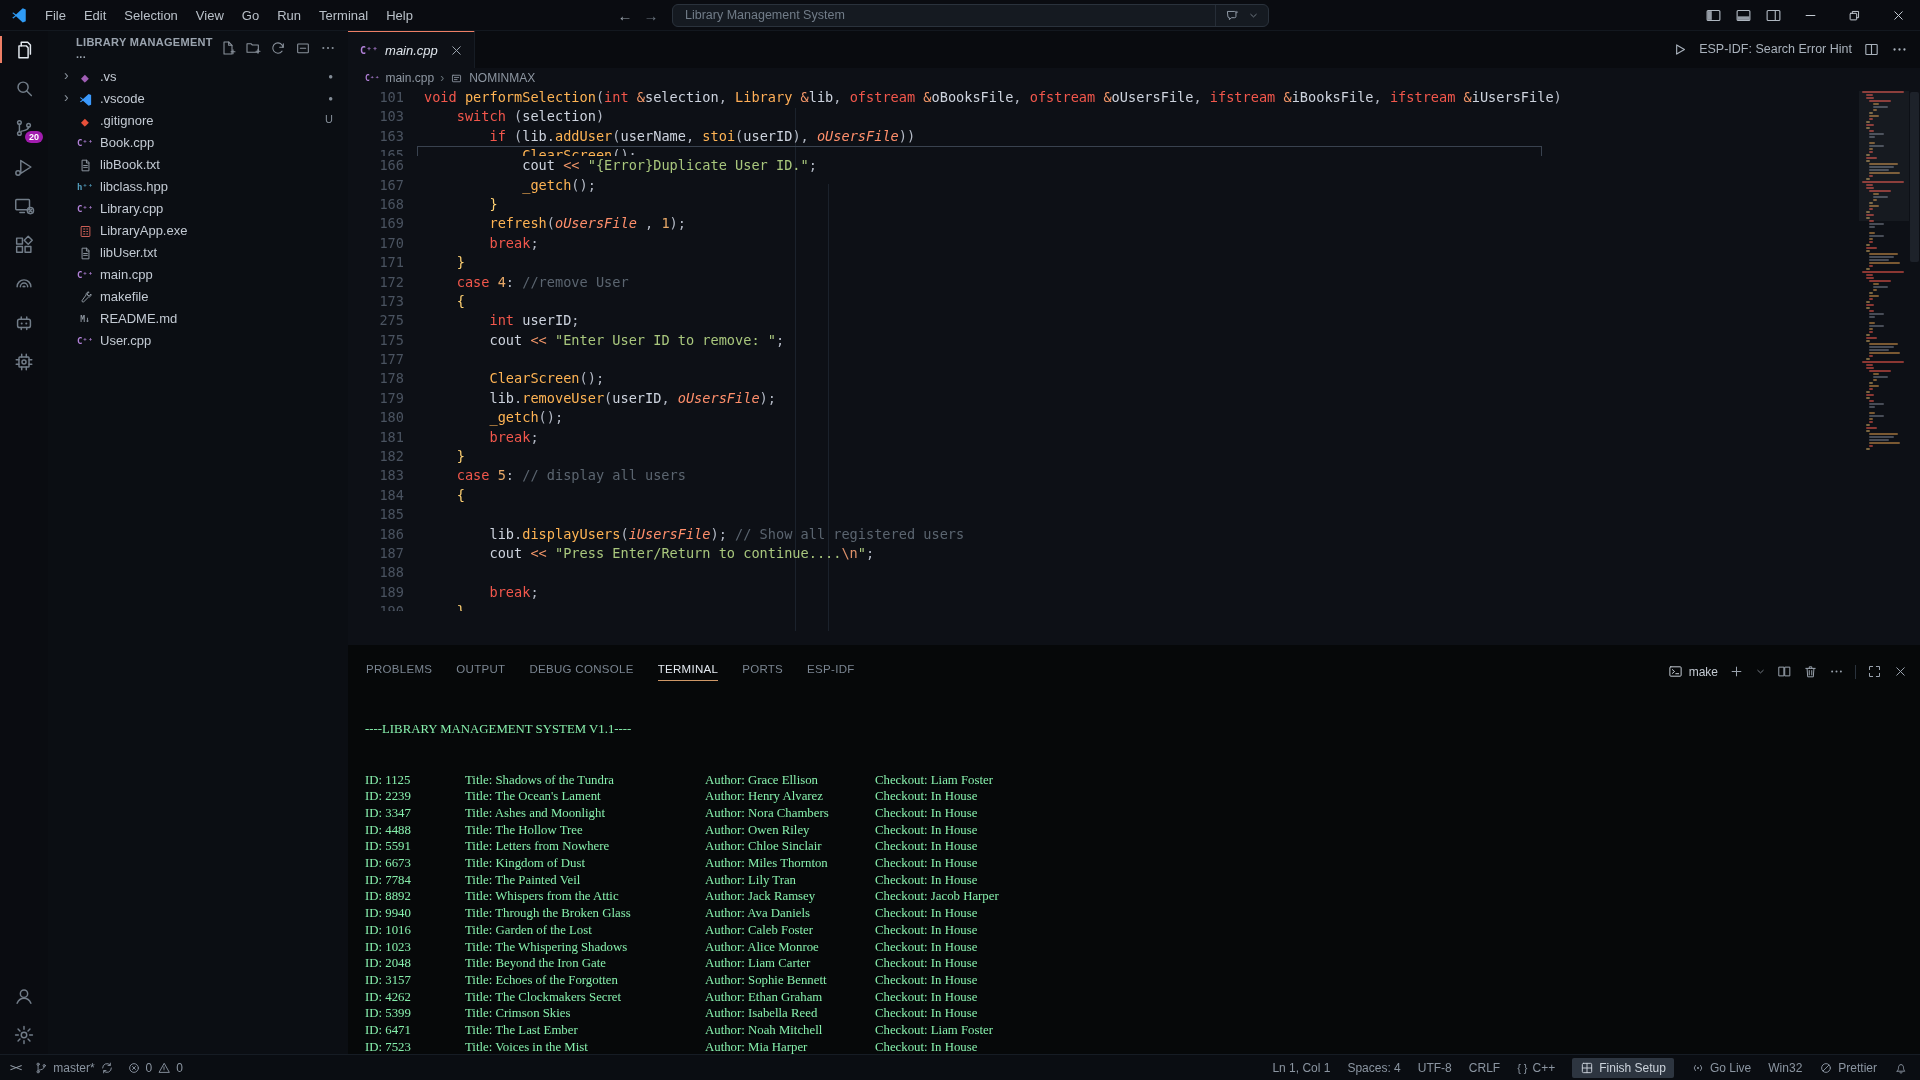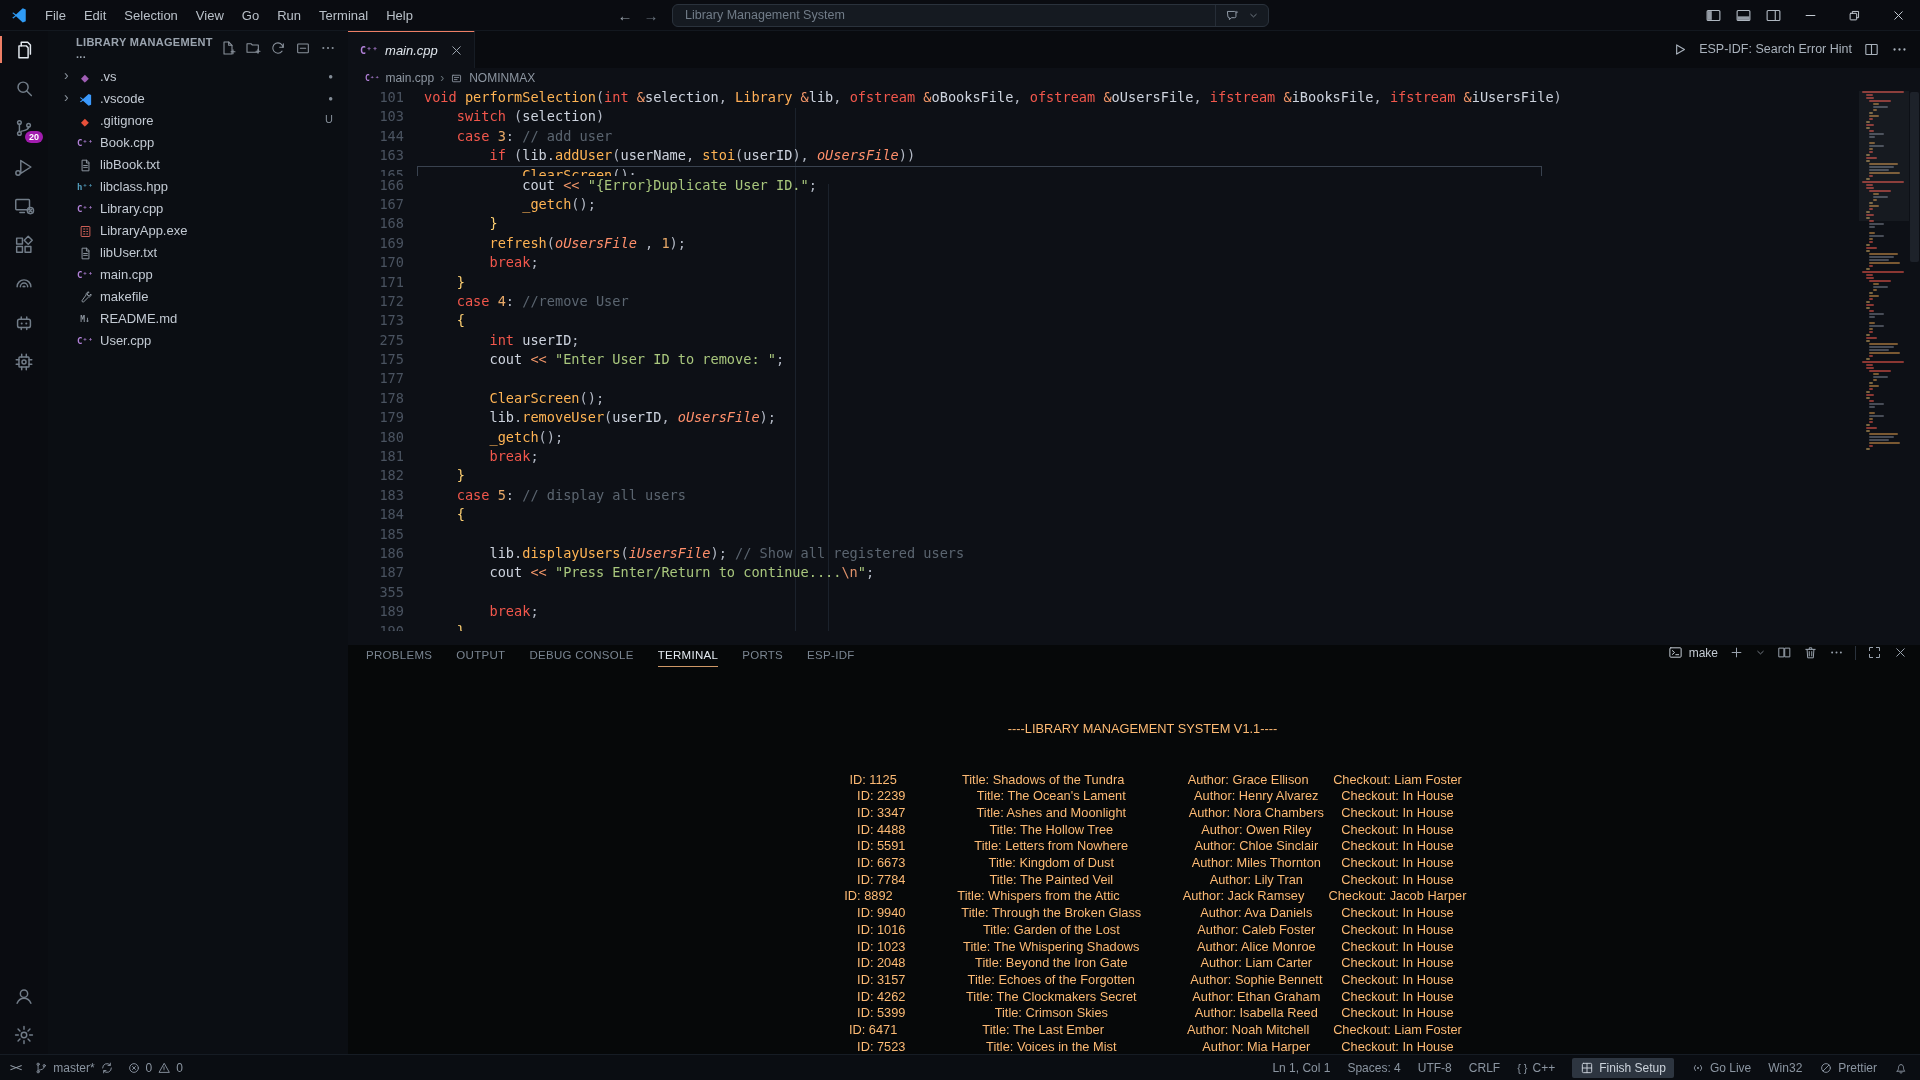--- a/index.html
+++ b/index.html
@@ -98,34 +98,34 @@
   .g2{left:480px;top:96px;bottom:14px;}
   .minimap{position:absolute;top:3px;right:14px;width:44px;}
   .mm-bar{height:2px;margin-bottom:1px;border-radius:1px;}
   .mm-view{position:absolute;left:-3px;right:-3px;top:0;height:130px;background:rgba(200,212,226,.05);}
   .scrollbar{position:absolute;right:0;top:0;width:12px;bottom:0;}
   .sb-thumb{position:absolute;top:4px;right:1px;width:9px;height:170px;
             background:rgba(120,132,148,.16);border-radius:2px;}
 
   
   .panel{position:absolute;left:348px;right:0;top:645px;bottom:26px;background:#060809;}
-  .panel-header{height:34px;display:flex;align-items:flex-start;padding:0 12px 0 18px;position:relative;}
+  .panel-header{height:34px;display:flex;align-items:flex-end;padding:0 12px 0 18px;position:relative;}
   .panel-tabs{display:flex;gap:24px;}
   .p-tab{font-size:11.5px;letter-spacing:.3px;color:#7a8591;position:relative;padding:4px 0;}
   .p-tab.active{color:#e4eaf1;}
   .p-tab.active::after{content:"";position:absolute;left:0;right:0;bottom:-2px;height:1px;background:#cf9867;}
   .panel-actions{margin-left:auto;display:flex;align-items:center;gap:11px;color:#99a2ad;}
   .panel-actions .icn{width:15px;height:15px;}
   .panel-actions .sm{width:11px;height:11px;}
   .pa-make{display:flex;align-items:center;gap:6px;font-size:12px;color:#c3cad2;}
   .pa-make .icn{width:15px;height:15px;}
   .pa-sep{width:1px;height:14px;background:#2a323c;}
   .terminal{position:absolute;left:0;right:0;top:34px;bottom:0;padding:9px 0 0 17px;
-            font-family:Liberation Sans, sans-serif;font-size:12.8px;line-height:16.7px;
-            color:#fdba74;white-space:pre;overflow:hidden;text-align:center;}
+            font-family:Liberation Serif, serif;font-size:12.8px;line-height:16.7px;
+            color:#86efac;white-space:pre;overflow:hidden;}
   .trow span{display:inline-block;}
   .t-id{width:100px;}.t-title{width:240px;}.t-author{width:170px;}
 
   
   .statusbar{position:absolute;left:0;right:0;bottom:0;height:26px;background:#0a0d12;
              border-top:1px solid #161c24;display:flex;align-items:center;font-size:12px;
              color:#8b95a1;padding:0 12px 0 10px;box-sizing:border-box;}
   .sbl{display:flex;align-items:center;gap:13px;}
   .sb-item{display:flex;align-items:center;gap:5px;}
   .sb-item .icn{width:14px;height:14px;}
@@ -533,24 +533,20 @@
       <div class="code-lines" id="codeLines">
           <div class="cl-row">
             <span class="ln">101</span>
             <span class="ltext"><span class="tk-kw">void </span><span class="tk-fn">performSelection</span><span class="tk-pun">(</span><span class="tk-kw">int </span><span class="tk-op">&amp;</span><span class="tk-var">selection</span><span class="tk-pun">, </span><span class="tk-typ">Library </span><span class="tk-op">&amp;</span><span class="tk-var">lib</span><span class="tk-pun">, </span><span class="tk-kw">ofstream </span><span class="tk-op">&amp;</span><span class="tk-var">oBooksFile</span><span class="tk-pun">, </span><span class="tk-kw">ofstream </span><span class="tk-op">&amp;</span><span class="tk-var">oUsersFile</span><span class="tk-pun">, </span><span class="tk-kw">ifstream </span><span class="tk-op">&amp;</span><span class="tk-var">iBooksFile</span><span class="tk-pun">, </span><span class="tk-kw">ifstream </span><span class="tk-op">&amp;</span><span class="tk-var">iUsersFile</span><span class="tk-pun">)</span></span>
           </div>
           <div class="cl-row">
             <span class="ln">103</span>
             <span class="ltext"><span class="tk-pun">    </span><span class="tk-kw">switch</span><span class="tk-pun"> (</span><span class="tk-var">selection</span><span class="tk-pun">)</span></span>
           </div>
           <div class="cl-row">
-            <span class="ln">144</span>
-            <span class="ltext"><span class="tk-pun">    </span><span class="tk-kw">case </span><span class="tk-num">3</span><span class="tk-pun">: </span><span class="tk-cmt">// add user</span></span>
-          </div>
-          <div class="cl-row">
             <span class="ln">163</span>
             <span class="ltext"><span class="tk-pun">        </span><span class="tk-kw">if</span><span class="tk-pun"> (</span><span class="tk-var">lib</span><span class="tk-pun">.</span><span class="tk-fn">addUser</span><span class="tk-pun">(</span><span class="tk-var">userName</span><span class="tk-pun">, </span><span class="tk-fn">stoi</span><span class="tk-pun">(</span><span class="tk-var">userID</span><span class="tk-pun">), </span><span class="tk-param">oUsersFile</span><span class="tk-pun">))</span></span>
           </div>
           <div class="cl-row clip-top">
             <span class="ln">165</span>
             <span class="ltext"><span class="tk-pun">            </span><span class="tk-fn">ClearScreen</span><span class="tk-pun">();</span></span>
             <span class="cursor-box"></span>
           </div>
           <div class="cl-row">
             <span class="ln">166</span>
@@ -629,21 +625,21 @@
           </div>
           <div class="cl-row">
             <span class="ln">186</span>
             <span class="ltext"><span class="tk-pun">        </span><span class="tk-var">lib</span><span class="tk-pun">.</span><span class="tk-fn">displayUsers</span><span class="tk-pun">(</span><span class="tk-param">iUsersFile</span><span class="tk-pun">); </span><span class="tk-cmt">// Show all registered users</span></span>
           </div>
           <div class="cl-row">
             <span class="ln">187</span>
             <span class="ltext"><span class="tk-pun">        </span><span class="tk-var">cout</span><span class="tk-op"> &lt;&lt; </span><span class="tk-str">"Press Enter/Return to continue....</span><span class="tk-esc">\n</span><span class="tk-str">"</span><span class="tk-pun">;</span></span>
           </div>
           <div class="cl-row">
-            <span class="ln">355</span>
+            <span class="ln">188</span>
           </div>
           <div class="cl-row">
             <span class="ln">189</span>
             <span class="ltext"><span class="tk-pun">        </span><span class="tk-kw">break</span><span class="tk-pun">;</span></span>
           </div>
           <div class="cl-row clip-bottom">
             <span class="ln">190</span>
             <span class="ltext"><span class="tk-pun">    </span><span class="tk-brace">}</span></span>
           </div>
         </div>

